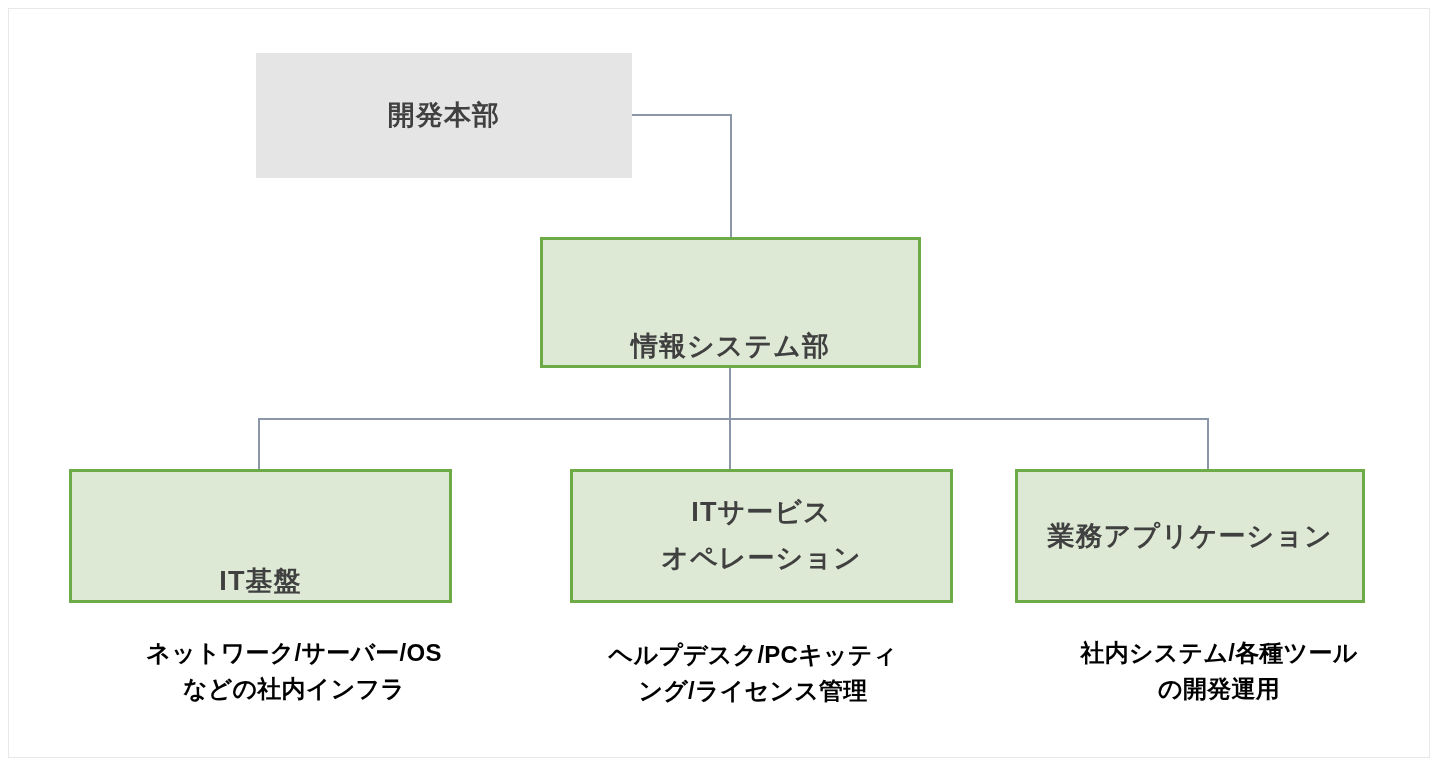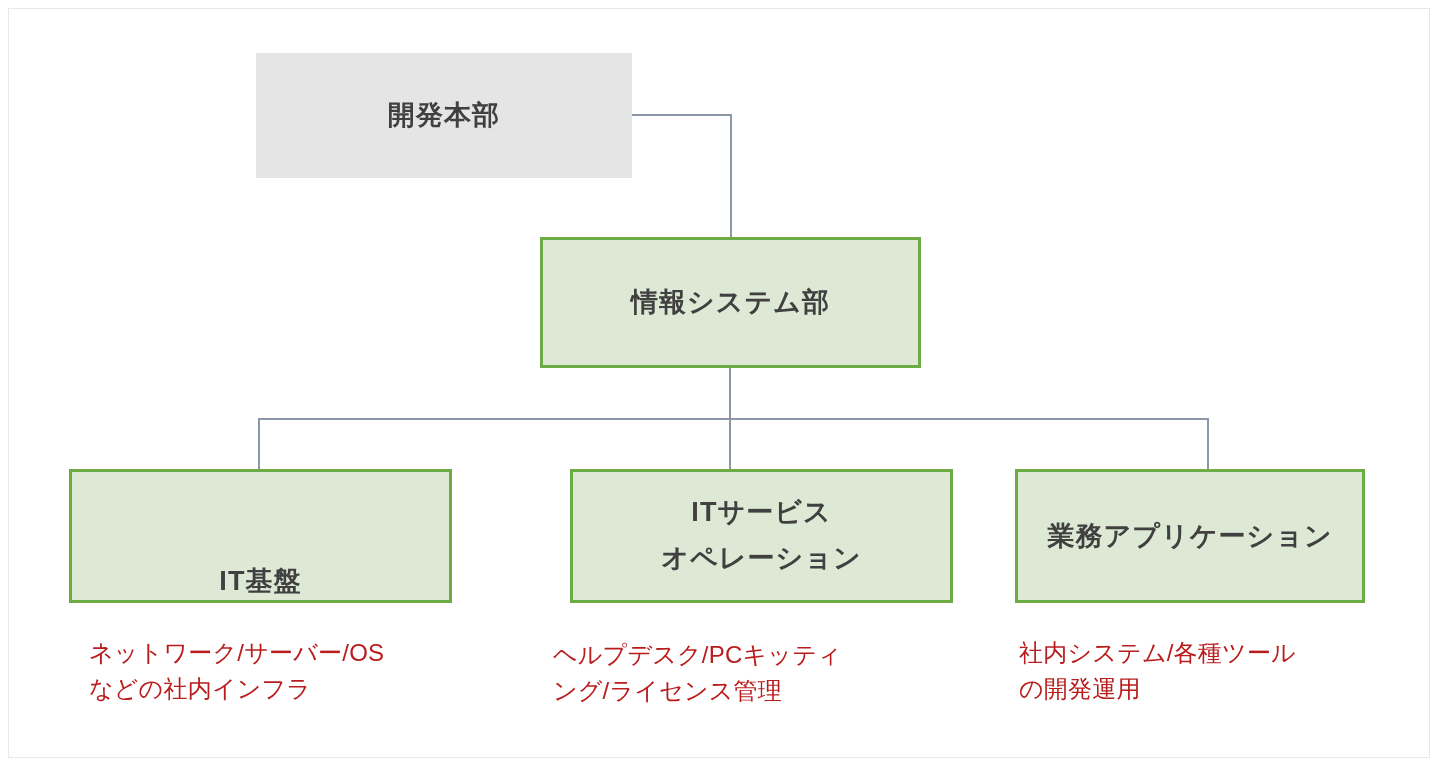--- a/index.html
+++ b/index.html
@@ -64,26 +64,26 @@
     background: #dde9d4;
     border: 3px solid #6cab46;
     font-size: 27px;
   }
 
   .node-green.two-line { line-height: 1.7; margin-left: 29px; }
 
   
   .caption {
     position: absolute;
-    color: #b91c1c;
+    color: #000000;
     font-size: 24px;
-    font-weight: normal;
+    font-weight: bold;
     line-height: 1.52;
     letter-spacing: 0.01em;
-    text-align: left;
+    text-align: center;
   }
 </style>
 </head>
 <body>
 
 <div id="canvas">
   <div class="frame"></div>
 
   <div class="conn conn-h" style="left:632px; top:114px; width:100px;"></div>
   <div class="conn conn-v" style="left:730px; top:114px; height:125px;"></div>
@@ -95,21 +95,21 @@
   <div class="conn conn-v" style="left:258px; top:418px; height:51px;"></div>
 
   <div class="conn conn-v" style="left:729px; top:418px; height:51px;"></div>
 
   <div class="conn conn-v" style="left:1207px; top:418px; height:51px;"></div>
 
   <div class="node node-root" style="left:256px; top:53px; width:376px; height:125px;">
     <span>開発本部</span>
   </div>
 
-  <div class="node node-green" style="left:540px; top:237px; width:381px; height:131px;">
+  <div class="node node-green" style="left:540px; top:237px; width:381px; height:131px;align-items:flex-end;">
     <span>情報システム部</span>
   </div>
 
   <div class="node node-green" style="left:69px; top:469px; width:383px; height:134px;align-items:flex-end;">
     <span>IT基盤</span>
   </div>
 
   <div class="node node-green two-line" style="left:541px; top:469px; width:383px; height:134px; flex-direction:column;">
     <span>ITサービス</span>
     <span>オペレーション</span>

